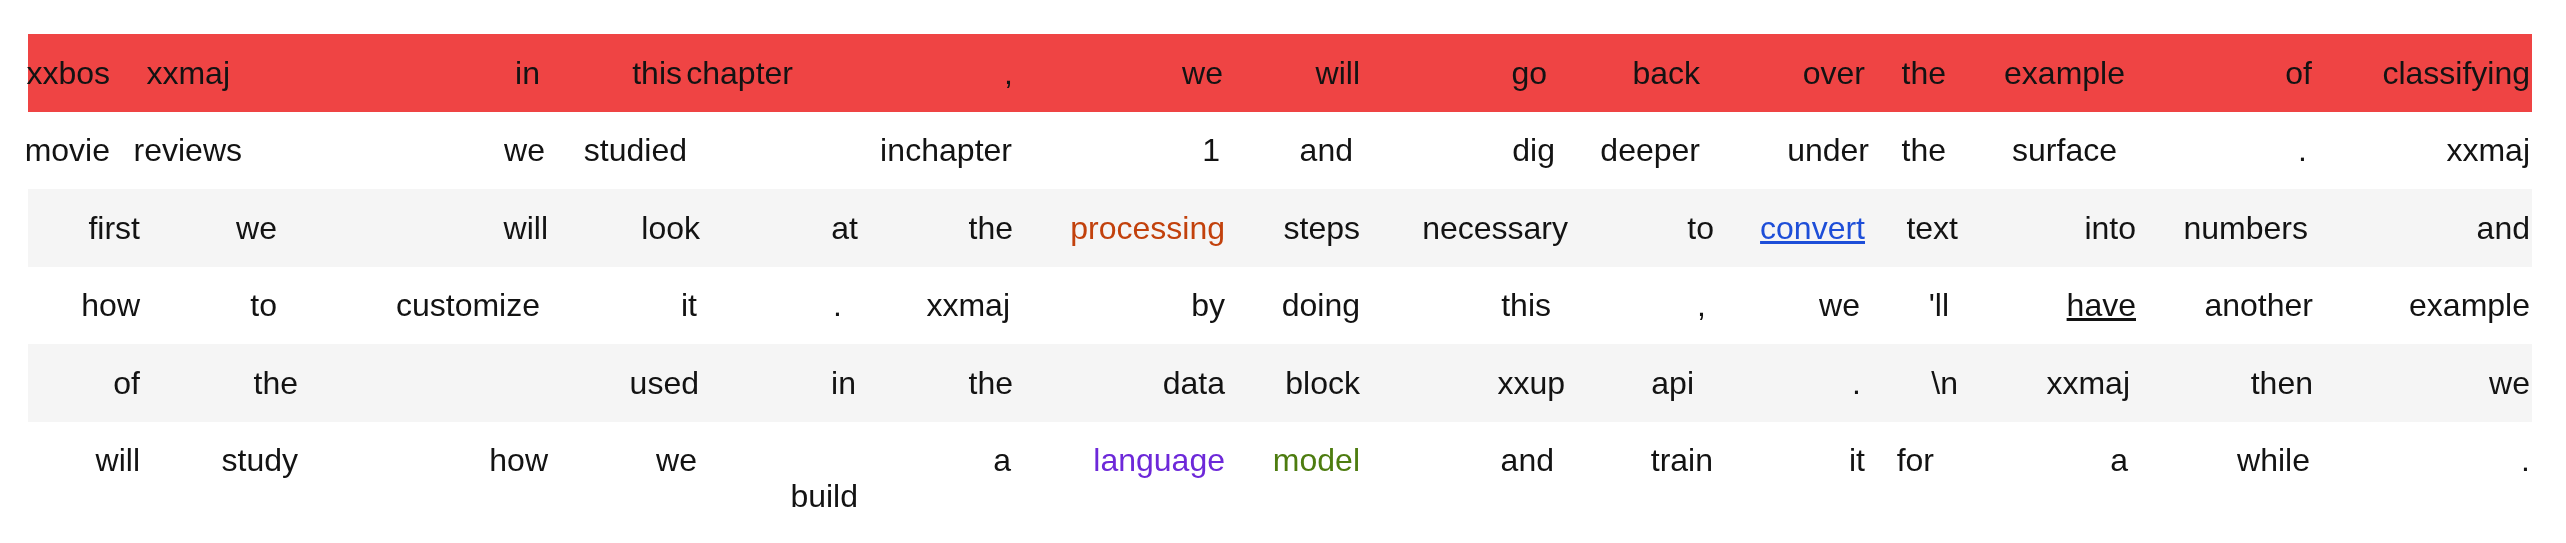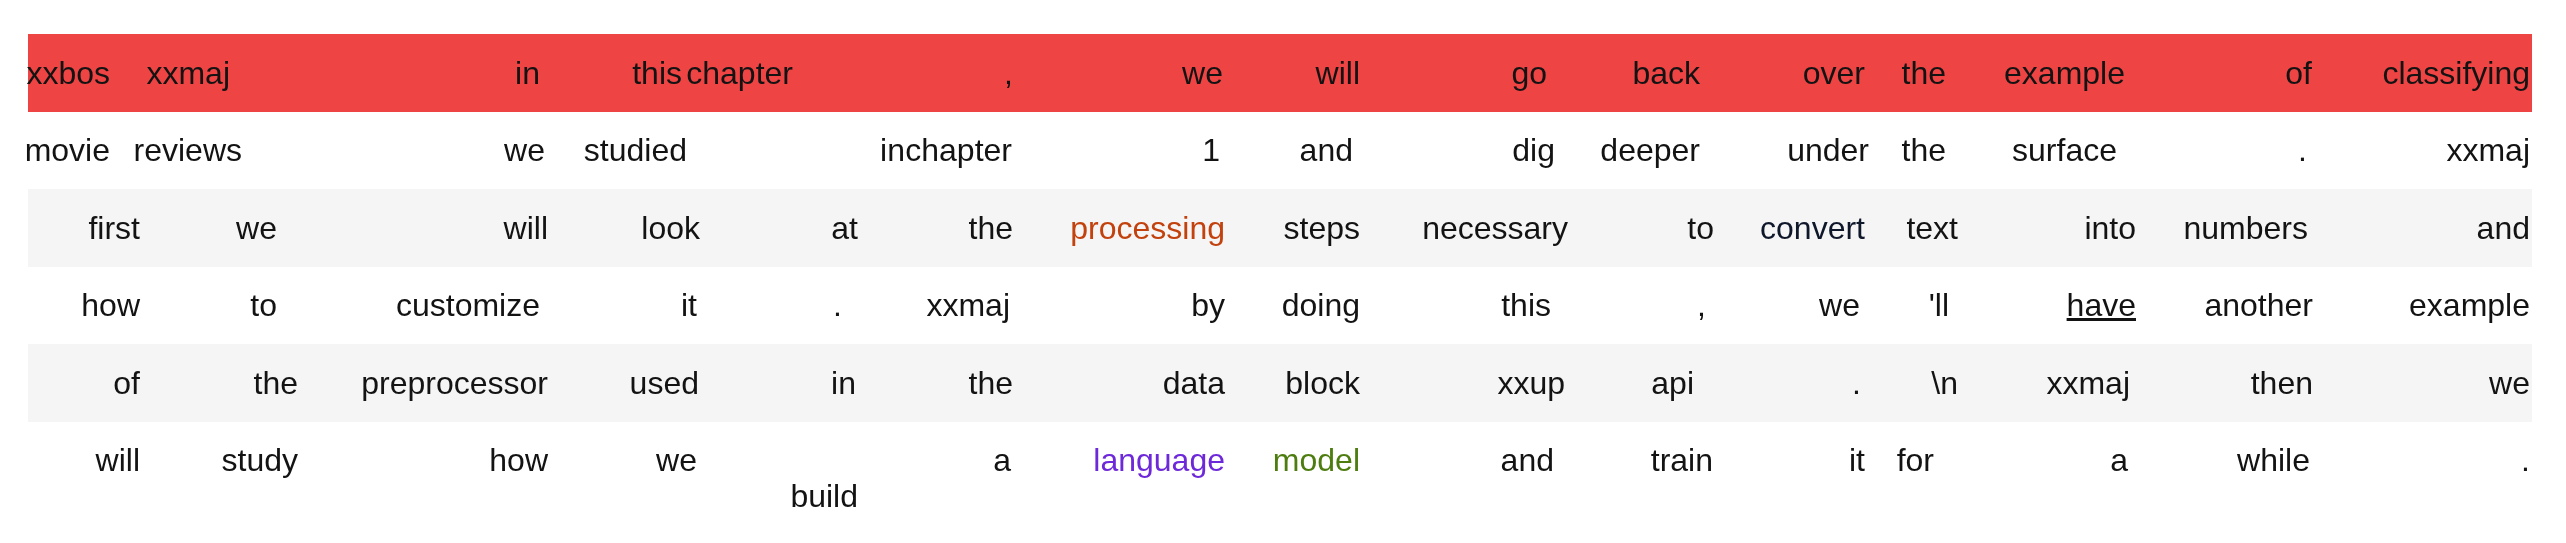--- a/index.html
+++ b/index.html
@@ -76,21 +76,21 @@
       <span class="token-cell" style="right: 2392px; color: rgb(19, 19, 19);">first</span>
       <span class="token-cell" style="right: 2255px; color: rgb(19, 19, 19);">we</span>
       <span class="token-cell" style="right: 1984px; color: rgb(19, 19, 19);">will</span>
       <span class="token-cell" style="right: 1832px; color: rgb(19, 19, 19);">look</span>
       <span class="token-cell" style="right: 1674px; color: rgb(19, 19, 19);">at</span>
       <span class="token-cell" style="right: 1519px; color: rgb(19, 19, 19);">the</span>
       <span class="token-cell" style="right: 1307px; color: #c2410c; text-align: right;">processing</span>
       <span class="token-cell" style="right: 1172px; color: rgb(19, 19, 19);">steps</span>
       <span class="token-cell" style="right: 964px; color: rgb(19, 19, 19);">necessary</span>
       <span class="token-cell" style="right: 818px; color: rgb(19, 19, 19);">to</span>
-      <span class="token-cell" style="right: 667px; color: #0f172a;">convert</span>
+      <span class="token-cell" style="right: 667px; color: #1d4ed8; text-decoration: underline;">convert</span>
       <span class="token-cell" style="right: 574px; color: rgb(19, 19, 19);">text</span>
       <span class="token-cell" style="right: 396px; color: rgb(19, 19, 19);">into</span>
       <span class="token-cell" style="right: 224px; color: rgb(19, 19, 19);">numbers</span>
       <span class="token-cell" style="right: 2px; color: rgb(19, 19, 19);">and</span>
     </div>
     <div class="token-row plain" style="top: 266.5px; height: 77.5px; background: rgb(255, 255, 255);">
       <span class="token-cell" style="right: 2392px; color: rgb(19, 19, 19);">how</span>
       <span class="token-cell" style="right: 2255px; color: rgb(19, 19, 19);">to</span>
       <span class="token-cell" style="right: 1992px; color: rgb(19, 19, 19);">customize</span>
       <span class="token-cell" style="right: 1835px; color: rgb(19, 19, 19);">it</span>
@@ -102,21 +102,20 @@
       <span class="token-cell" style="right: 826px; color: rgb(19, 19, 19);">,</span>
       <span class="token-cell" style="right: 672px; color: rgb(19, 19, 19);">we</span>
       <span class="token-cell" style="right: 583px; color: rgb(19, 19, 19);">'ll</span>
       <span class="token-cell" style="right: 396px; color: rgb(19, 19, 19); text-decoration: underline;">have</span>
       <span class="token-cell" style="right: 219px; color: rgb(19, 19, 19);">another</span>
       <span class="token-cell" style="right: 2px; color: rgb(19, 19, 19);">example</span>
     </div>
     <div class="token-row stripe" style="top: 344px; height: 77.5px; background: rgb(245, 245, 245);">
       <span class="token-cell" style="right: 2392px; color: rgb(19, 19, 19);">of</span>
       <span class="token-cell" style="right: 2234px; color: rgb(19, 19, 19);">the</span>
-      <span class="token-cell" style="right: 1984px; color: rgb(19, 19, 19);">preprocessor</span>
       <span class="token-cell" style="right: 1833px; color: rgb(19, 19, 19);">used</span>
       <span class="token-cell" style="right: 1676px; color: rgb(19, 19, 19);">in</span>
       <span class="token-cell" style="right: 1519px; color: rgb(19, 19, 19);">the</span>
       <span class="token-cell" style="right: 1307px; color: rgb(19, 19, 19);">data</span>
       <span class="token-cell" style="right: 1172px; color: rgb(19, 19, 19);">block</span>
       <span class="token-cell" style="right: 967px; color: rgb(19, 19, 19);">xxup</span>
       <span class="token-cell" style="right: 838px; color: rgb(19, 19, 19);">api</span>
       <span class="token-cell" style="right: 671px; color: rgb(19, 19, 19);">.</span>
       <span class="token-cell" style="right: 574px; color: rgb(19, 19, 19);">\n</span>
       <span class="token-cell" style="right: 402px; color: rgb(19, 19, 19);">xxmaj</span>

